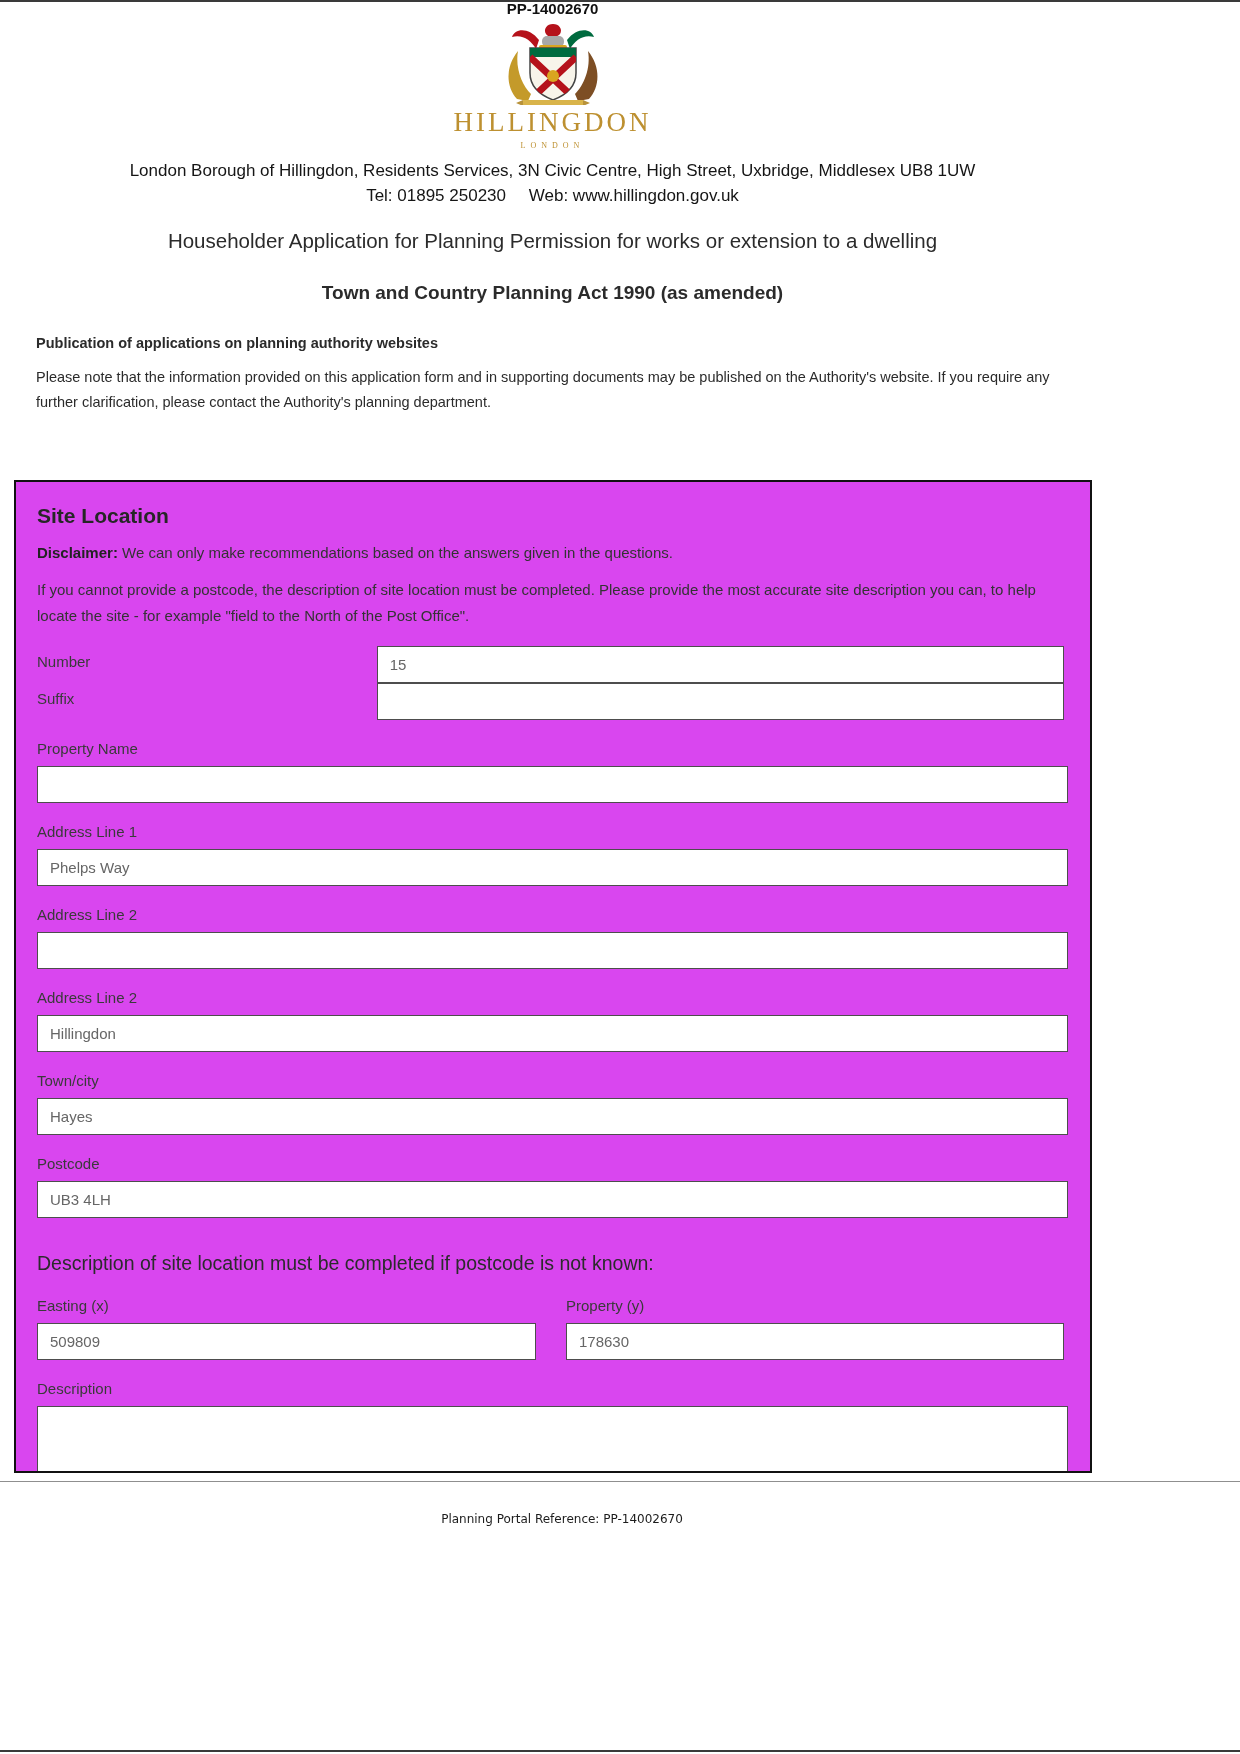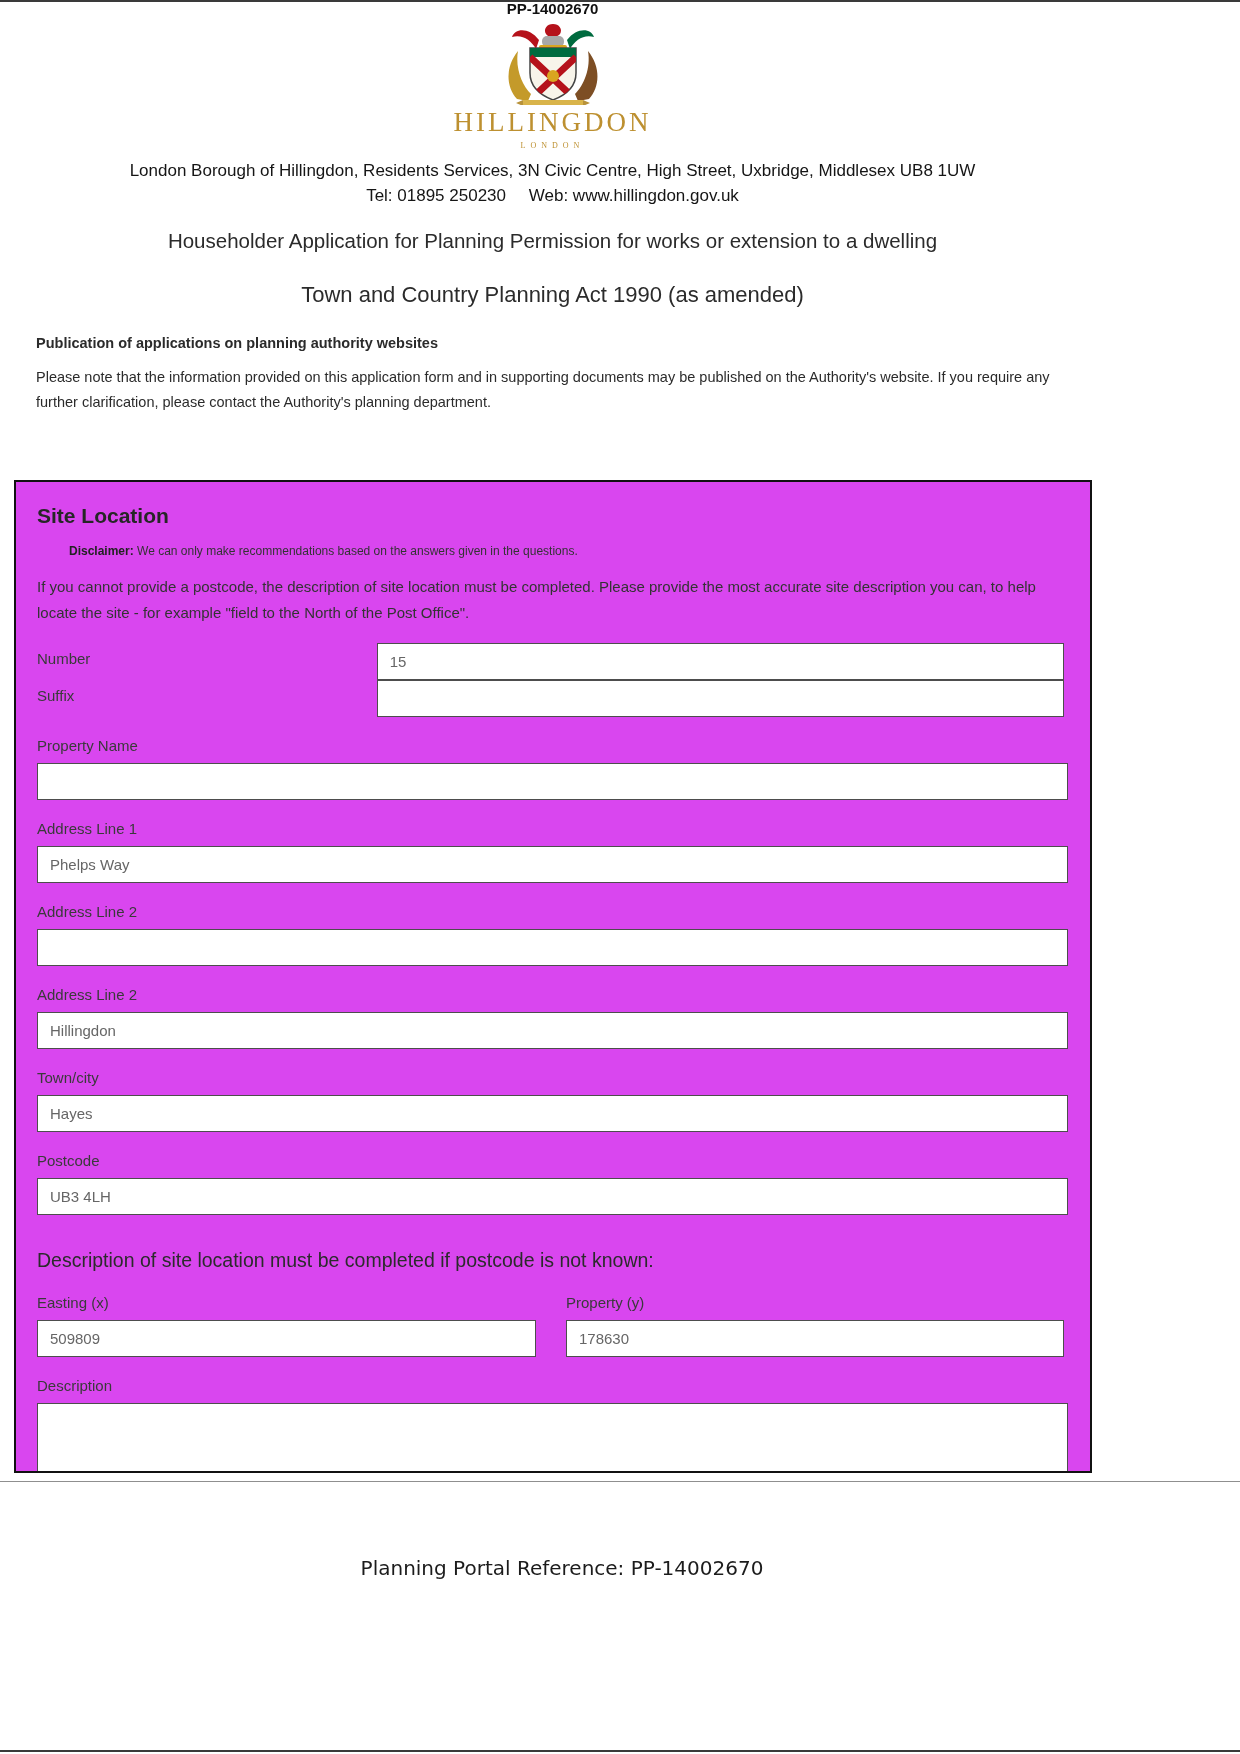--- a/index.html
+++ b/index.html
@@ -16,35 +16,35 @@
   
   .header { position:absolute; top:0; left:0; width:1105px; text-align:center; }
   .ref { font-size:15px; font-weight:bold; color:#111; }
   .crest-wrap { margin-top:6px; line-height:0; }
   .wordmark { font-family:"Liberation Serif", serif; font-size:27px; letter-spacing:3px; color:#bd9030; margin-top:2px; }
   .logo-sub { font-family:"Liberation Serif", serif; font-size:8px; letter-spacing:5px; color:#bd9030; margin-top:3px; }
   .addr { font-size:17px; margin-top:11px; color:#151515; }
   .contact { font-size:17px; margin-top:5px; color:#151515; }
   .contact span { margin:0 9px; }
   .doc-title { font-size:20.5px; font-weight:normal; margin-top:23px; color:#2b2b2b; }
-  .doc-subtitle { font-size:22px; font-weight:normal; margin-top:29px; color:#2b2b2b; }
+  .doc-subtitle { font-size:19px; font-weight:bold; margin-top:29px; color:#2b2b2b; }
 
   
   .pub { position:absolute; top:335px; left:36px; width:1024px; }
   .pub-heading { font-size:14.5px; font-weight:bold; color:#2b2b2b; }
   .pub-body { font-size:14.5px; line-height:1.7; margin-top:14px; color:#2b2b2b; }
 
   
   .section-box {
     position:absolute; left:14px; top:480px; width:1078px; height:993px;
     border:2px solid #111; background:#d946ef; overflow:hidden;
     padding:14px 26px 0 21px;
   }
   .sec-heading { font-size:21px; font-weight:bold; color:#262626; margin-top:8px; }
-  .disclaimer { font-size:12px; margin-top:16px; color:#333;margin-left:32px; }
+  .disclaimer { font-size:15px; margin-top:16px; color:#333; }
   .disclaimer b { color:#222; }
   .intro { font-size:15px; line-height:1.7; margin-top:16px; color:#333; width:1031px; }
 
   .lbl { font-size:15px; color:#3a3a3a; }
   input.text, textarea.text {
     border:1px solid #4d4d4d; background:#fff; color:#666;
     font-family:"Liberation Sans", sans-serif; font-size:15px;
     height:37px; padding:0 12px; display:block; outline:none;
   }
   textarea.text { height:80px; padding:8px 12px; resize:none; }
@@ -60,22 +60,22 @@
 
   .desc-heading { font-size:19.5px; font-weight:normal; color:#2b2b2b; margin-top:34px; }
   .coords { display:flex; margin-top:22px; }
   .coord-a { width:501px; }
   .coord-b { width:500px; margin-left:30px; }
   .coord input.text { margin-top:9px; width:100%; }
 
   
   .footer-rule { position:absolute; top:1481px; left:0; width:1240px; height:1px; background:#8f8f8f; }
   .footer-text {
-    position:absolute; top:1556px; left:0; width:1124px; text-align:center;
-    font-family:"DejaVu Sans", sans-serif; font-size:20px; color:#1c1c1c;
+    position:absolute; top:1512px; left:0; width:1124px; text-align:center;
+    font-family:"DejaVu Sans", sans-serif; font-size:12px; color:#1c1c1c;
   }
 </style>
 </head>
 <body>
 
 <div class="edge-line edge-top"></div>
 
 <div class="header">
   <div class="ref">PP-14002670</div>
 

